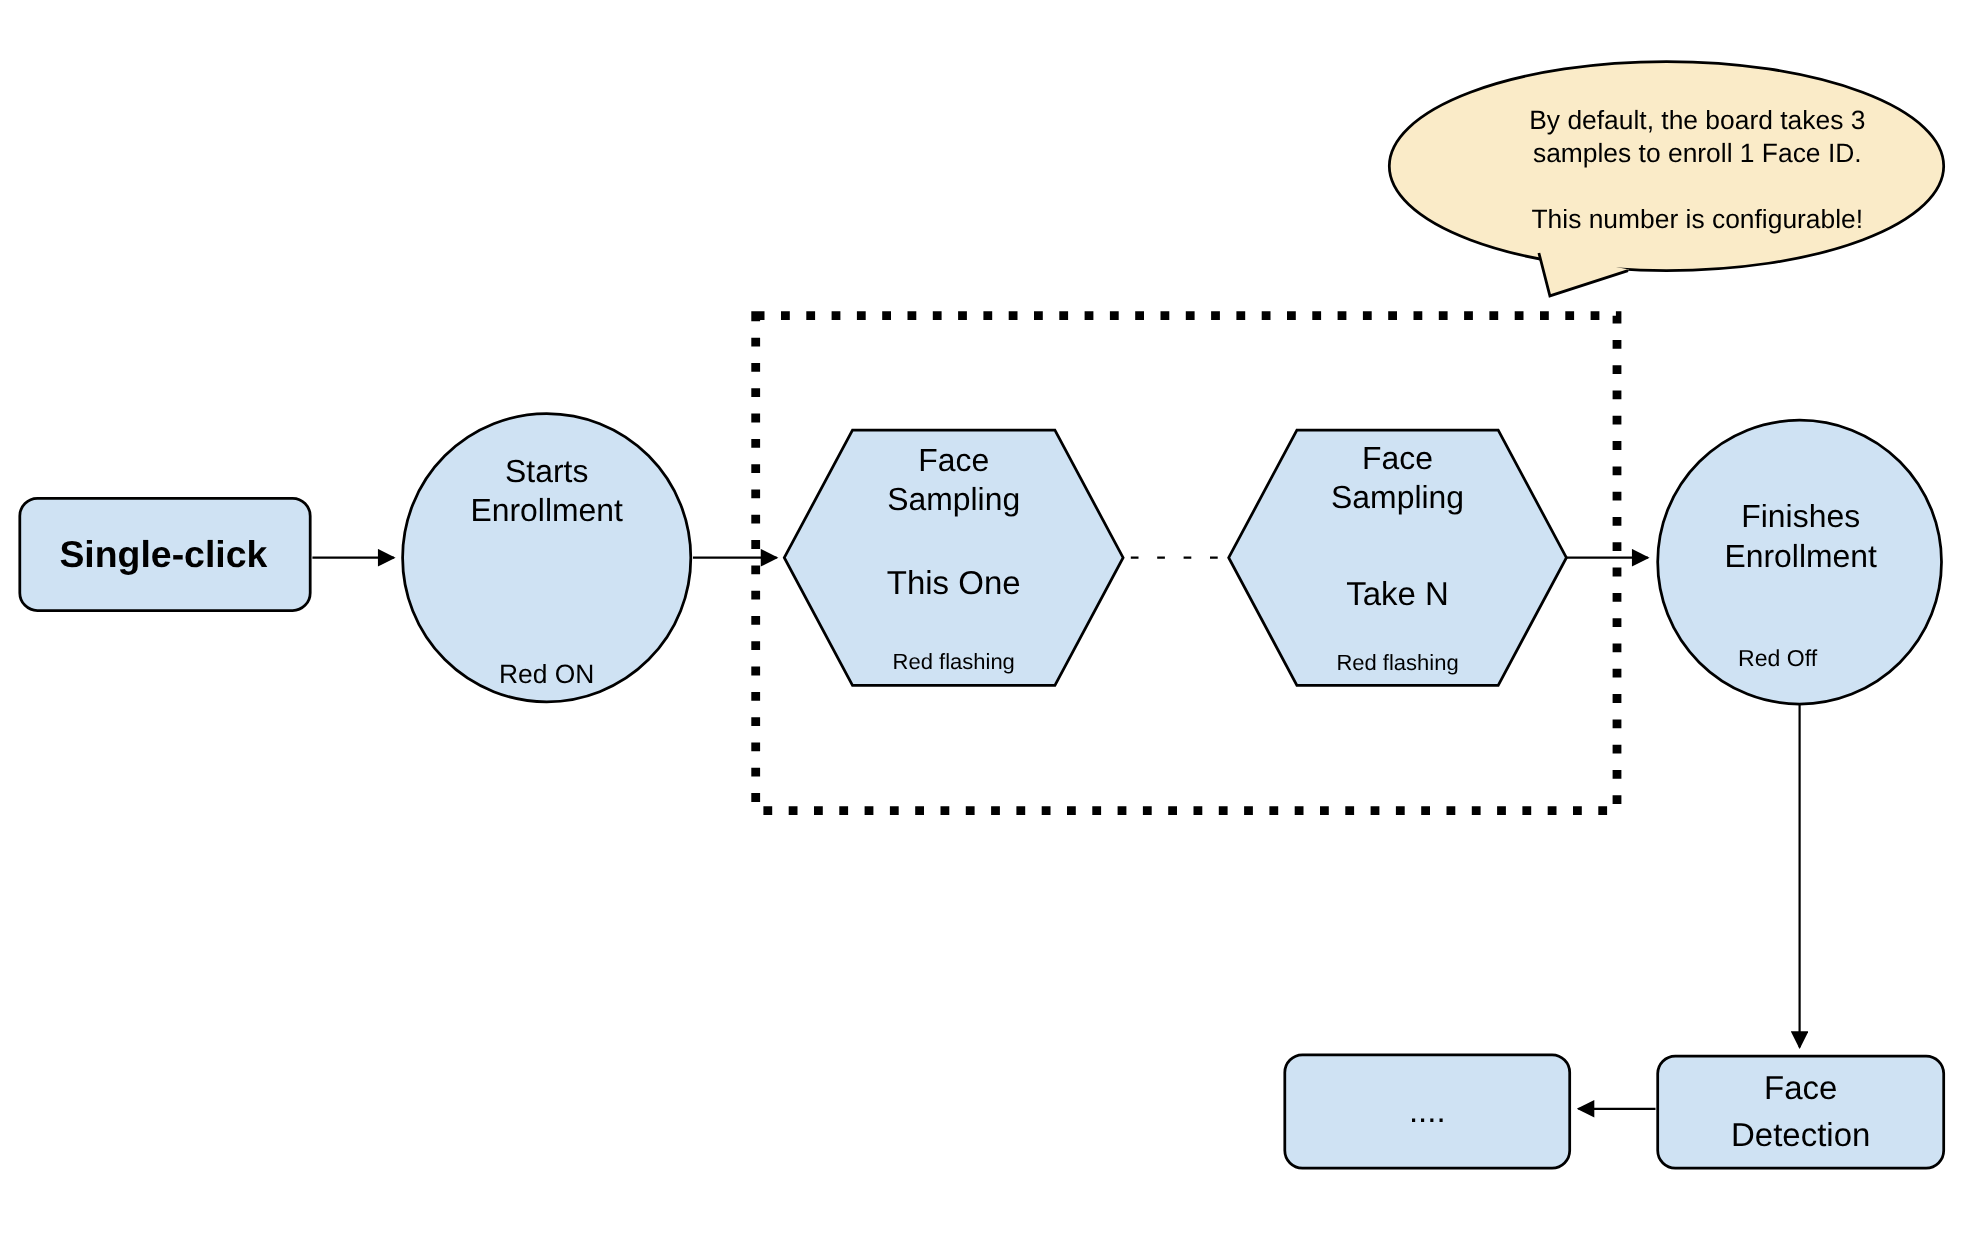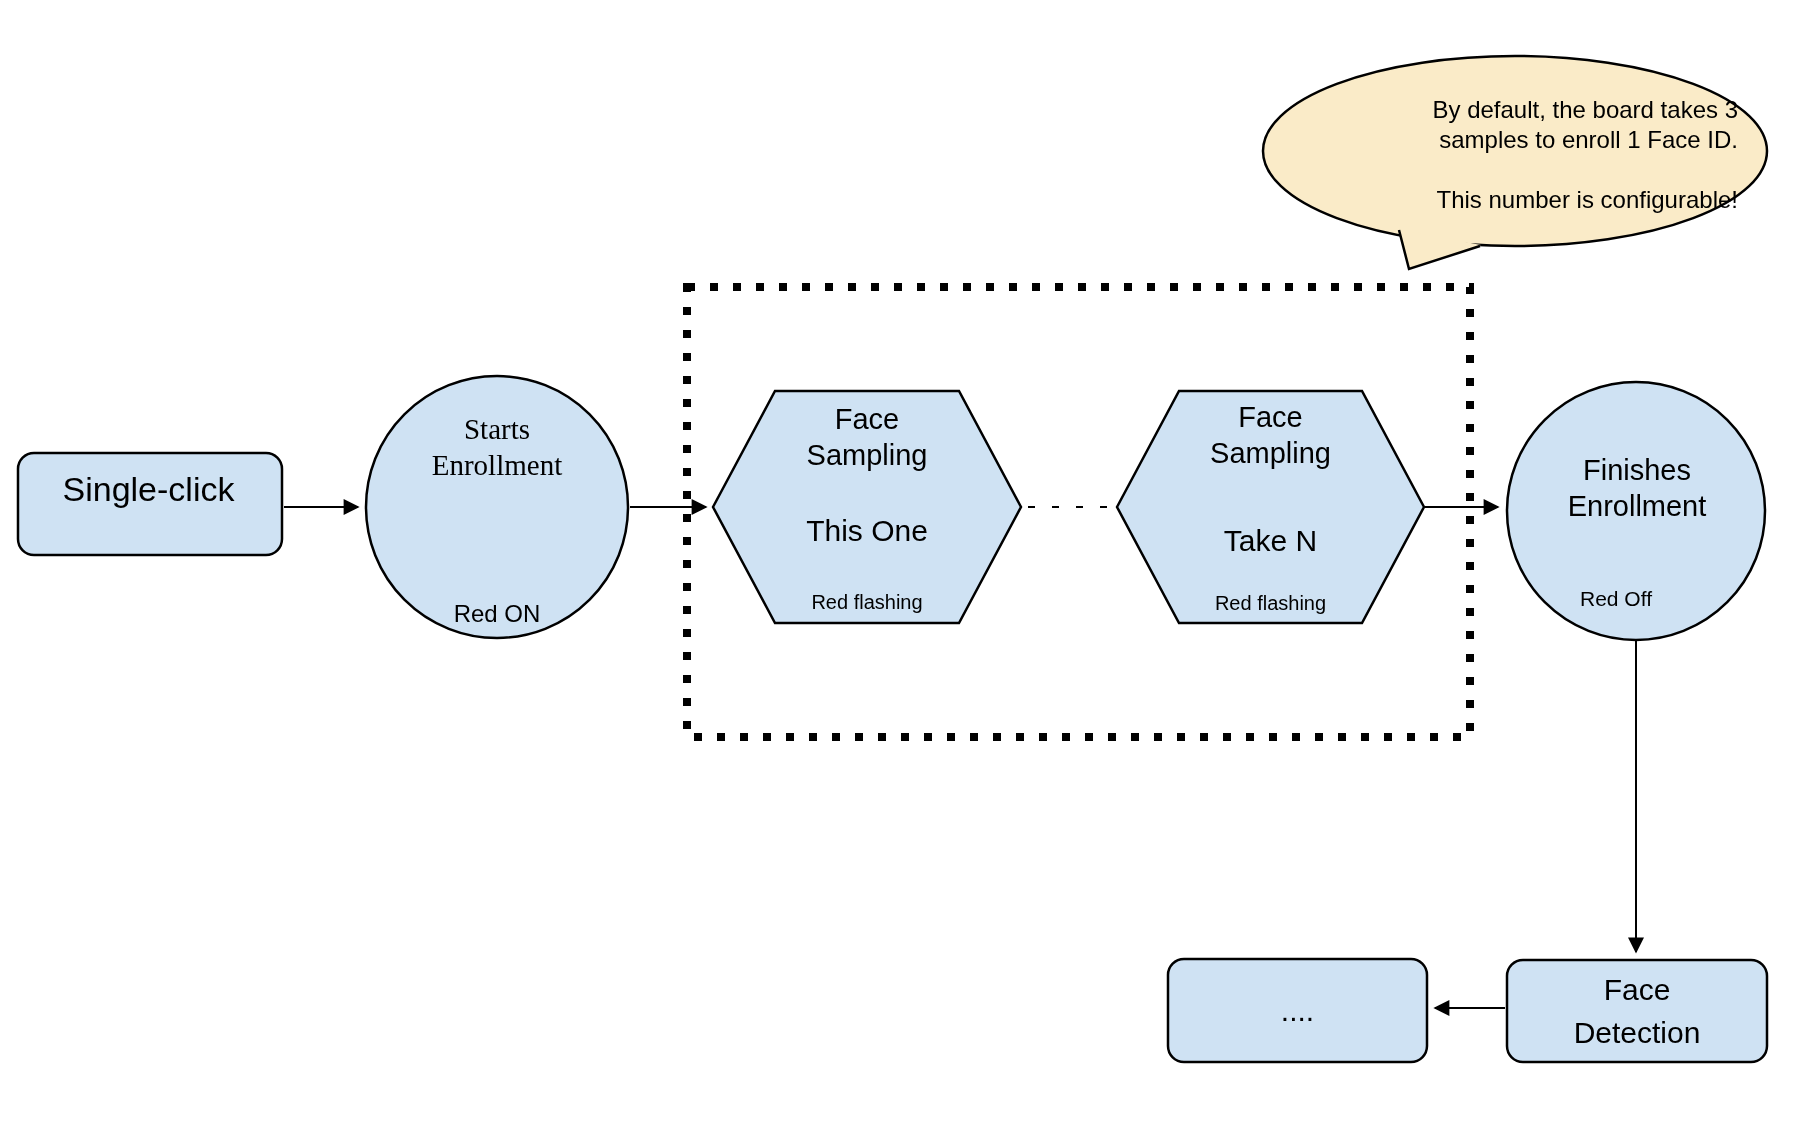--- a/index.html
+++ b/index.html
@@ -78,21 +78,21 @@
     align-items: center;
     justify-content: center;
     font-size: 30px;
     line-height: 43px;
   }
   .callout-text {
     position: absolute;
     left: 1348px;
     top: 95px;
     width: 390px;
-    text-align: right;
+    text-align: center;
     white-space: pre-line;
     font-size: 24px;
     line-height: 30px;
   }
 </style>
 </head>
 <body>
 
 <div class="canvas">
 
@@ -124,23 +124,23 @@
     <rect class="node-shape" x="1507" y="960" width="260" height="102" rx="16"></rect>
 
     <line class="connector" x1="284" y1="507" x2="358" y2="507" marker-end="url(#arrow)"></line>
     <line class="connector" x1="630" y1="507" x2="706" y2="507" marker-end="url(#arrow)"></line>
     <line class="connector" x1="1028" y1="507" x2="1112" y2="507" stroke-width="7" stroke-dasharray="7 17"></line>
     <line class="connector" x1="1424" y1="507" x2="1498" y2="507" marker-end="url(#arrow)"></line>
     <line class="connector" x1="1636" y1="641" x2="1636" y2="952" marker-end="url(#arrow)"></line>
     <line class="connector" x1="1505" y1="1008" x2="1435" y2="1008" marker-end="url(#arrow)"></line>
   </svg>
 
-  <div class="txt boxlabel" style="left:18px; top:438px; width:261px; height:102px;">Single-click</div>
+  <div class="txt boxlabel" style="left:18px; top:453px; width:261px; height:102px;font-weight:bold;">Single-click</div>
 
-  <div class="txt title" style="left:365px; top:411px; width:264px;font-family:Liberation Serif, serif;">Starts
+  <div class="txt title" style="left:365px; top:411px; width:264px;">Starts
 Enrollment</div>
   <div class="txt status" style="left:365px; top:569px; width:264px; font-size:24px;margin-top:32px;">Red ON</div>
 
   <div class="txt title" style="left:713px; top:401px; width:308px;">Face
 Sampling</div>
   <div class="txt step" style="left:713px; top:513px; width:308px;">This One</div>
   <div class="txt status" style="left:713px; top:590px; width:308px;">Red flashing</div>
 
   <div class="txt title" style="left:1117px; top:399px; width:307px;">Face
 Sampling</div>

